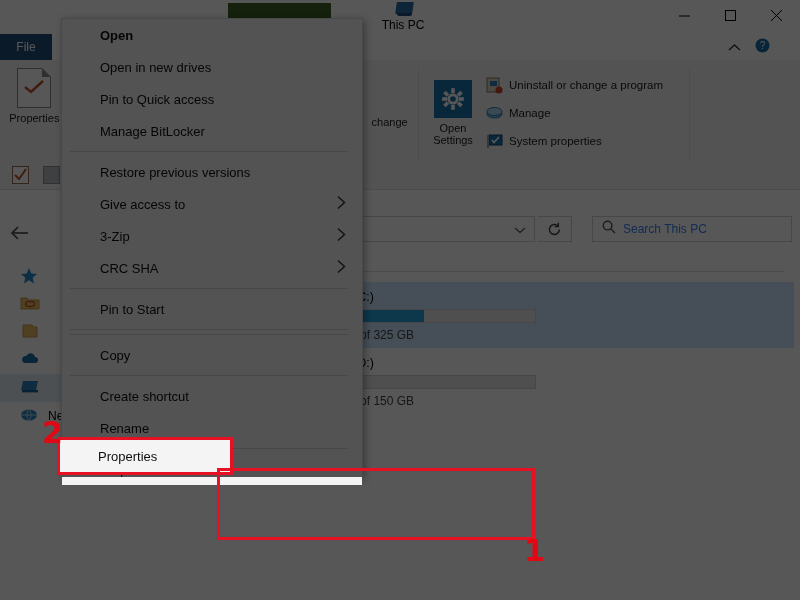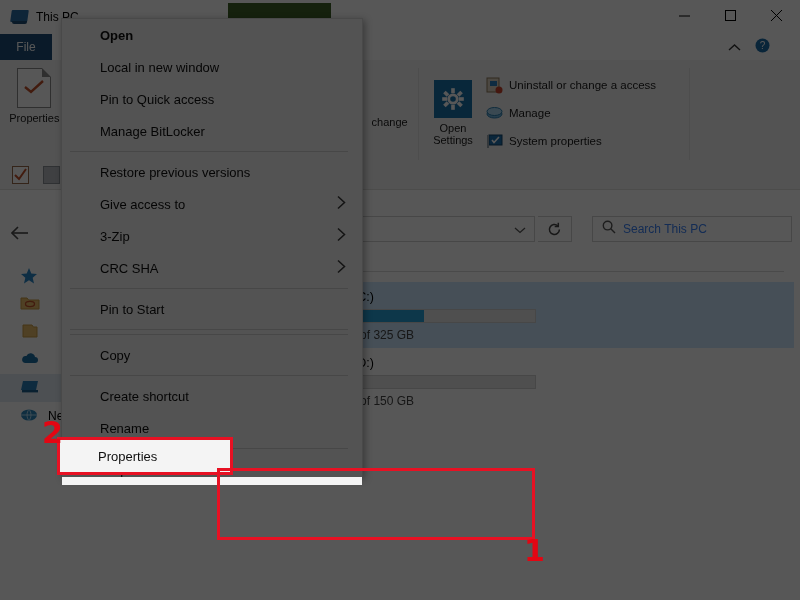--- a/index.html
+++ b/index.html
@@ -8,21 +8,21 @@
     font-family: "Liberation Sans", sans-serif;
     overflow: hidden; background: #fff;
   }
   #root { position: relative; width: 800px; height: 600px; }
 
   
   .explorer { position: absolute; inset: 0; background: #ffffff; }
 
   .titlebar {
     position: absolute; left: 0; top: 0; width: 800px; height: 34px;
-    background: #ffffff; display: flex; align-items: center;
+    background: #ffffff; display: flex; align-items: center; flex-direction: column;
   }
   .tb-icon { margin-left: 10px; width: 20px; height: 18px; position: relative; }
   .monitor-glyph { width: 17px; height: 12px; background: #2b6ca3;
       border-radius: 1px; position: absolute; left: 1px; top: 2px;
       transform: skewX(-8deg); }
   .monitor-stand { position: absolute; left: 2px; top: 13px; width: 15px;
       height: 3px; background: #1e4e75; border-radius: 0 0 2px 2px; }
   .tb-title { font-size: 12px; color: #000; margin-left: 6px; }
 
   .greenbar {
@@ -270,21 +270,21 @@
           </div>
           <div style="display:flex;flex-direction:column;gap:6px;padding-top:2px;">
             <div class="smallitem">
               <span class="sico">
                 <svg width="17" height="17">
                     <rect x="1" y="1" width="12" height="14" fill="#ded3c0" stroke="#8d7a5a"></rect>
                     <rect x="4" y="4" width="7" height="5" fill="#2a7fbe"></rect>
                     <circle cx="13" cy="13" r="3.5" fill="#c9452e"></circle>
                   </svg>
               </span>
-              <span class="slbl">Uninstall or change a access</span>
+              <span class="slbl">Uninstall or change a program</span>
             </div>
             <div class="smallitem">
               <span class="sico">
                 <svg width="17" height="17">
                     <ellipse cx="8.5" cy="9" rx="7.5" ry="4" fill="#6fb4de" stroke="#2e7fb0"></ellipse>
                     <ellipse cx="8.5" cy="6.5" rx="7.5" ry="4" fill="#aad6ef" stroke="#2e7fb0"></ellipse>
                   </svg>
               </span>
               <span class="slbl">Manage</span>
             </div>
@@ -460,21 +460,21 @@
     </div>
   </div>
 
   <div class="scrim"></div>
 
   <div class="ctxmenu" id="ctxmenu">
       <div class="ctxitem bold">
         <span>Open</span>
       </div>
       <div class="ctxitem">
-        <span>Local in new window</span>
+        <span>Open in new drives</span>
       </div>
       <div class="ctxitem">
         <span>Pin to Quick access</span>
       </div>
       <div class="ctxitem">
         <span>Manage BitLocker</span>
       </div>
       <div class="ctxsep"></div>
       <div class="ctxitem">
         <span>Restore previous versions</span>

